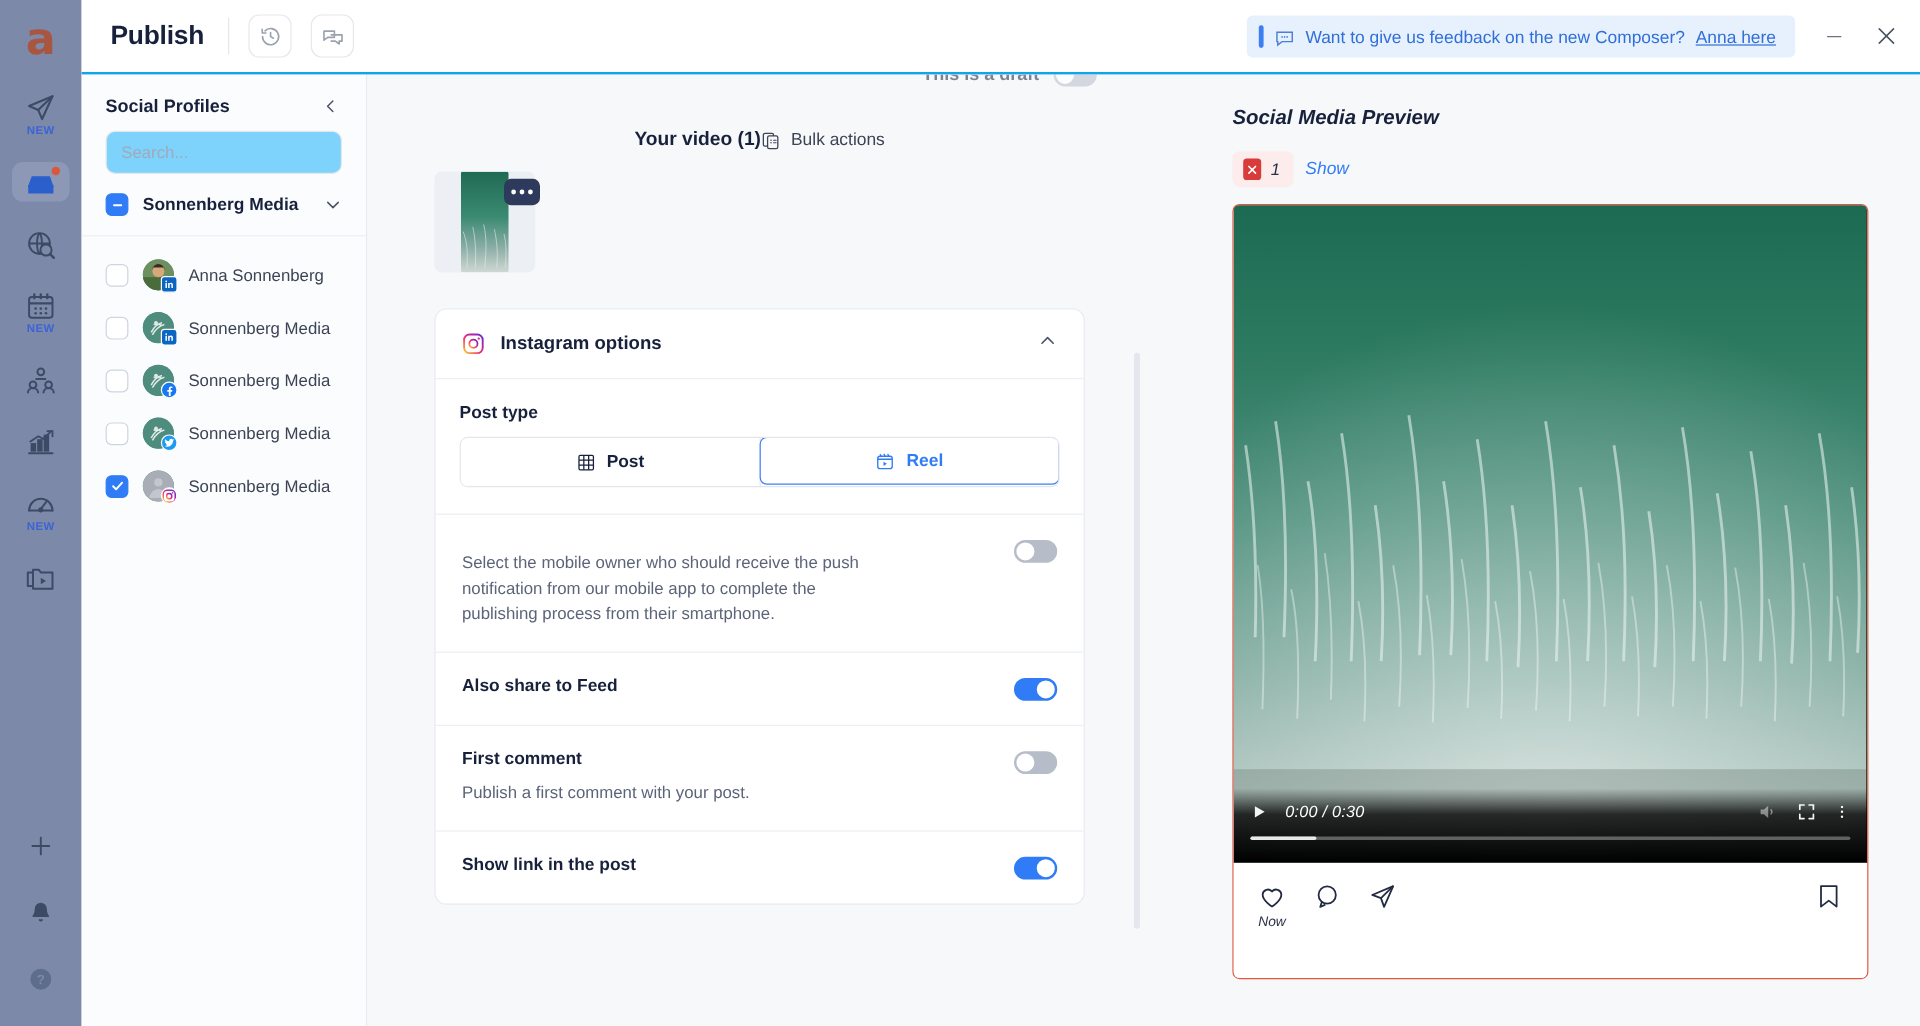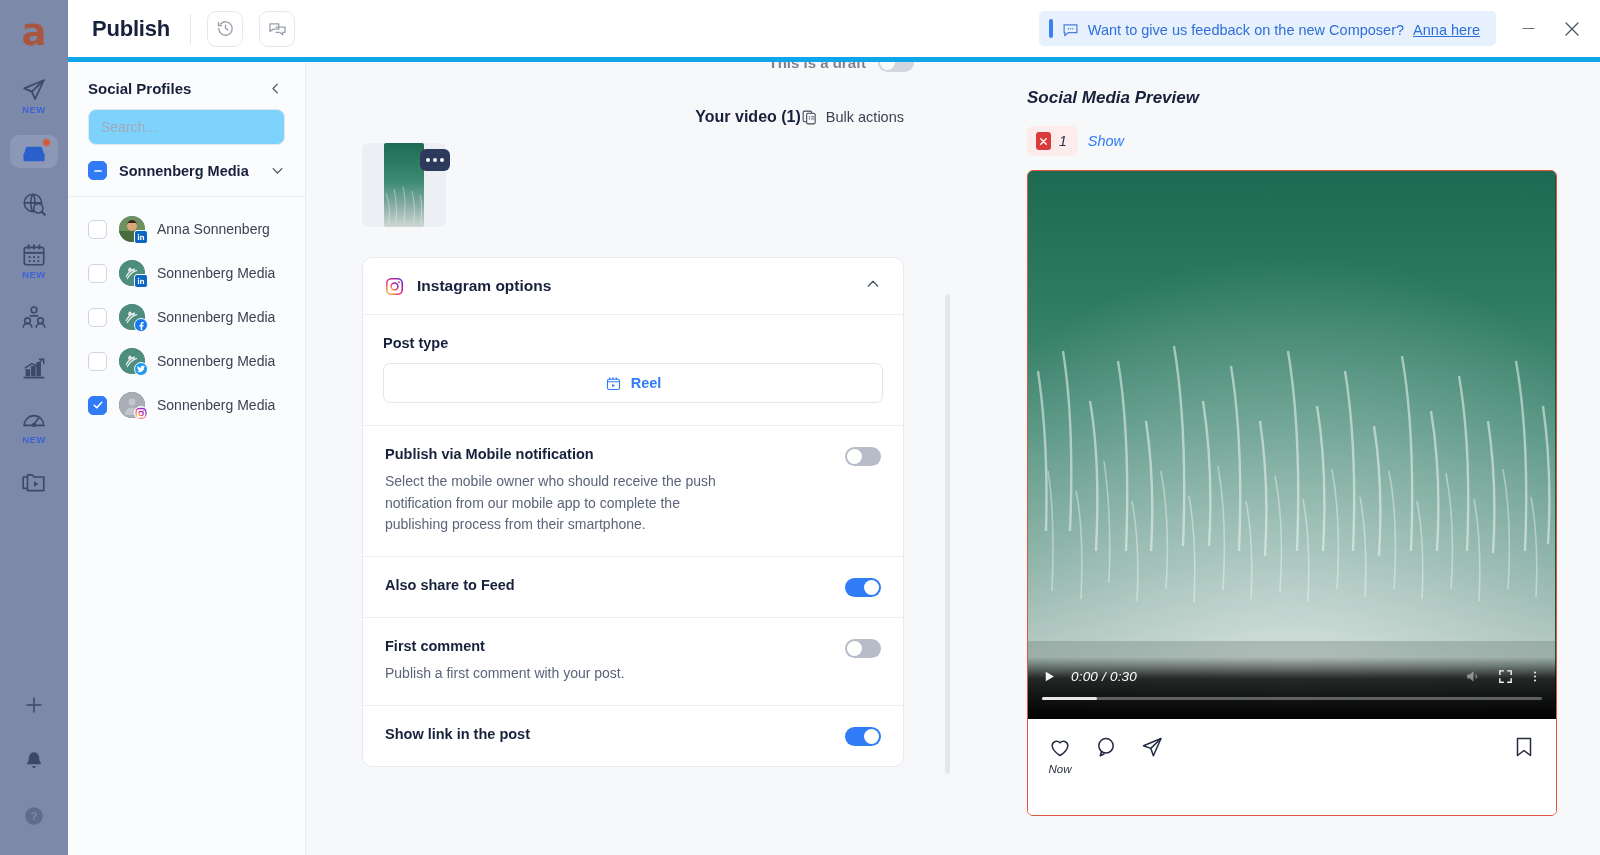--- a/index.html
+++ b/index.html
@@ -42,21 +42,21 @@
     background: #d9573b; border: 1.5px solid #8c98b5;
   }
   .rail-bottom { position: absolute; bottom: 0; width: 68px;
     display: flex; flex-direction: column; align-items: center; }
   .rail-bottom .rail-item { margin-top: 0; margin-bottom: 26px; }
 
   
   .topbar {
     position: absolute; left: 68px; top: 0; width: 1532px; height: 62px;
     background: #ffffff; display: flex; align-items: center;
-    border-bottom: 5px solid #0ea5e9; z-index: 3;
+    border-bottom: 2px solid #0ea5e9; z-index: 3;
   }
   .page-title {
     font-size: 22px; font-weight: 700; color: #18213c;
     margin-left: 24px; letter-spacing: -0.2px;
   }
   .topbar-divider { width: 1px; height: 30px; background: #e3e6ec; margin-left: 20px; }
   .icon-btn {
     width: 36px; height: 36px; border: 1px solid #e5e8ee; border-radius: 9px;
     background: #fff; display: flex; align-items: center; justify-content: center;
     margin-left: 16px; cursor: pointer;
@@ -140,21 +140,21 @@
     background: #f7f8fa; overflow: hidden;
   }
   .draft-strip {
     position: absolute; top: -10px; right: 44px;
     display: flex; align-items: center; gap: 12px;
     opacity: 0.55;
   }
   .draft-label { font-size: 15px; font-weight: 600; color: #18213c; }
   .center-inner { padding: 46px 54px 0 56px; }
   .video-head {
-    display: flex; align-items: center; justify-content: flex-end;
+    display: flex; align-items: center; justify-content: center;
   }
   .video-title { font-size: 16px; font-weight: 700; color: #18213c; }
   .bulk-actions {
     display: flex; align-items: center; gap: 8px;
     font-size: 14.5px; color: #3b4355; cursor: pointer;
   }
   .thumb-wrap {
     position: relative; width: 84px; height: 84px; margin-top: 17px;
     border-radius: 6px; background: #eceff3; overflow: visible;
   }
@@ -628,39 +628,45 @@
             <svg width="16" height="16" viewBox="0 0 24 24" fill="none" stroke="#4b5466" stroke-width="2" stroke-linecap="round" stroke-linejoin="round">
                 <path d="M5 15l7-7 7 7"></path>
               </svg>
           </span>
         </div>
 
         <div class="opt-body">
           <div class="field-label">Post type</div>
           <div class="seg">
 
+            <div class="seg-item">
+              <svg width="17" height="17" viewBox="0 0 24 24" fill="none" stroke="#18213c" stroke-width="1.5">
+                <rect x="3.5" y="3.5" width="17" height="17" rx="1.5"></rect>
+                <path d="M3.5 9.2h17M3.5 14.9h17M9.2 3.5v17M14.9 3.5v17"></path>
+              </svg>
+              <span>Post</span>
+            </div>
 
             <div class="seg-item active">
               <svg width="17" height="17" viewBox="0 0 24 24" fill="none" stroke="#2f7cf6" stroke-width="1.6" stroke-linejoin="round">
                 <rect x="3.5" y="6" width="17" height="14.5" rx="2.5"></rect>
                 <path d="M3.5 9.5h17"></path>
                 <path d="M6.5 4l1 2.2M11 3.6l1 2.4M15.5 3.8l1 2.2" stroke-linecap="round"></path>
                 <path d="M10.2 12.4l4 2.5-4 2.5v-5z" fill="#2f7cf6" stroke="none"></path>
               </svg>
               <span>Reel</span>
             </div>
 
 
           </div>
           <div class="seg-spacer"></div>
         </div>
 
         <div class="opt-row">
           <div class="opt-row-text">
-            <div class="opt-row-title">Publish via Mobile notification</div>
             <div class="opt-row-desc">Select the mobile owner who should receive the push notification from our mobile app to complete the publishing process from their smartphone.</div>
           </div>
           <span class="toggle">
               <span class="knob"></span>
             </span>
         </div>
 
         <div class="opt-row">
           <div class="opt-row-text">
             <div class="opt-row-title">Also share to Feed</div>

